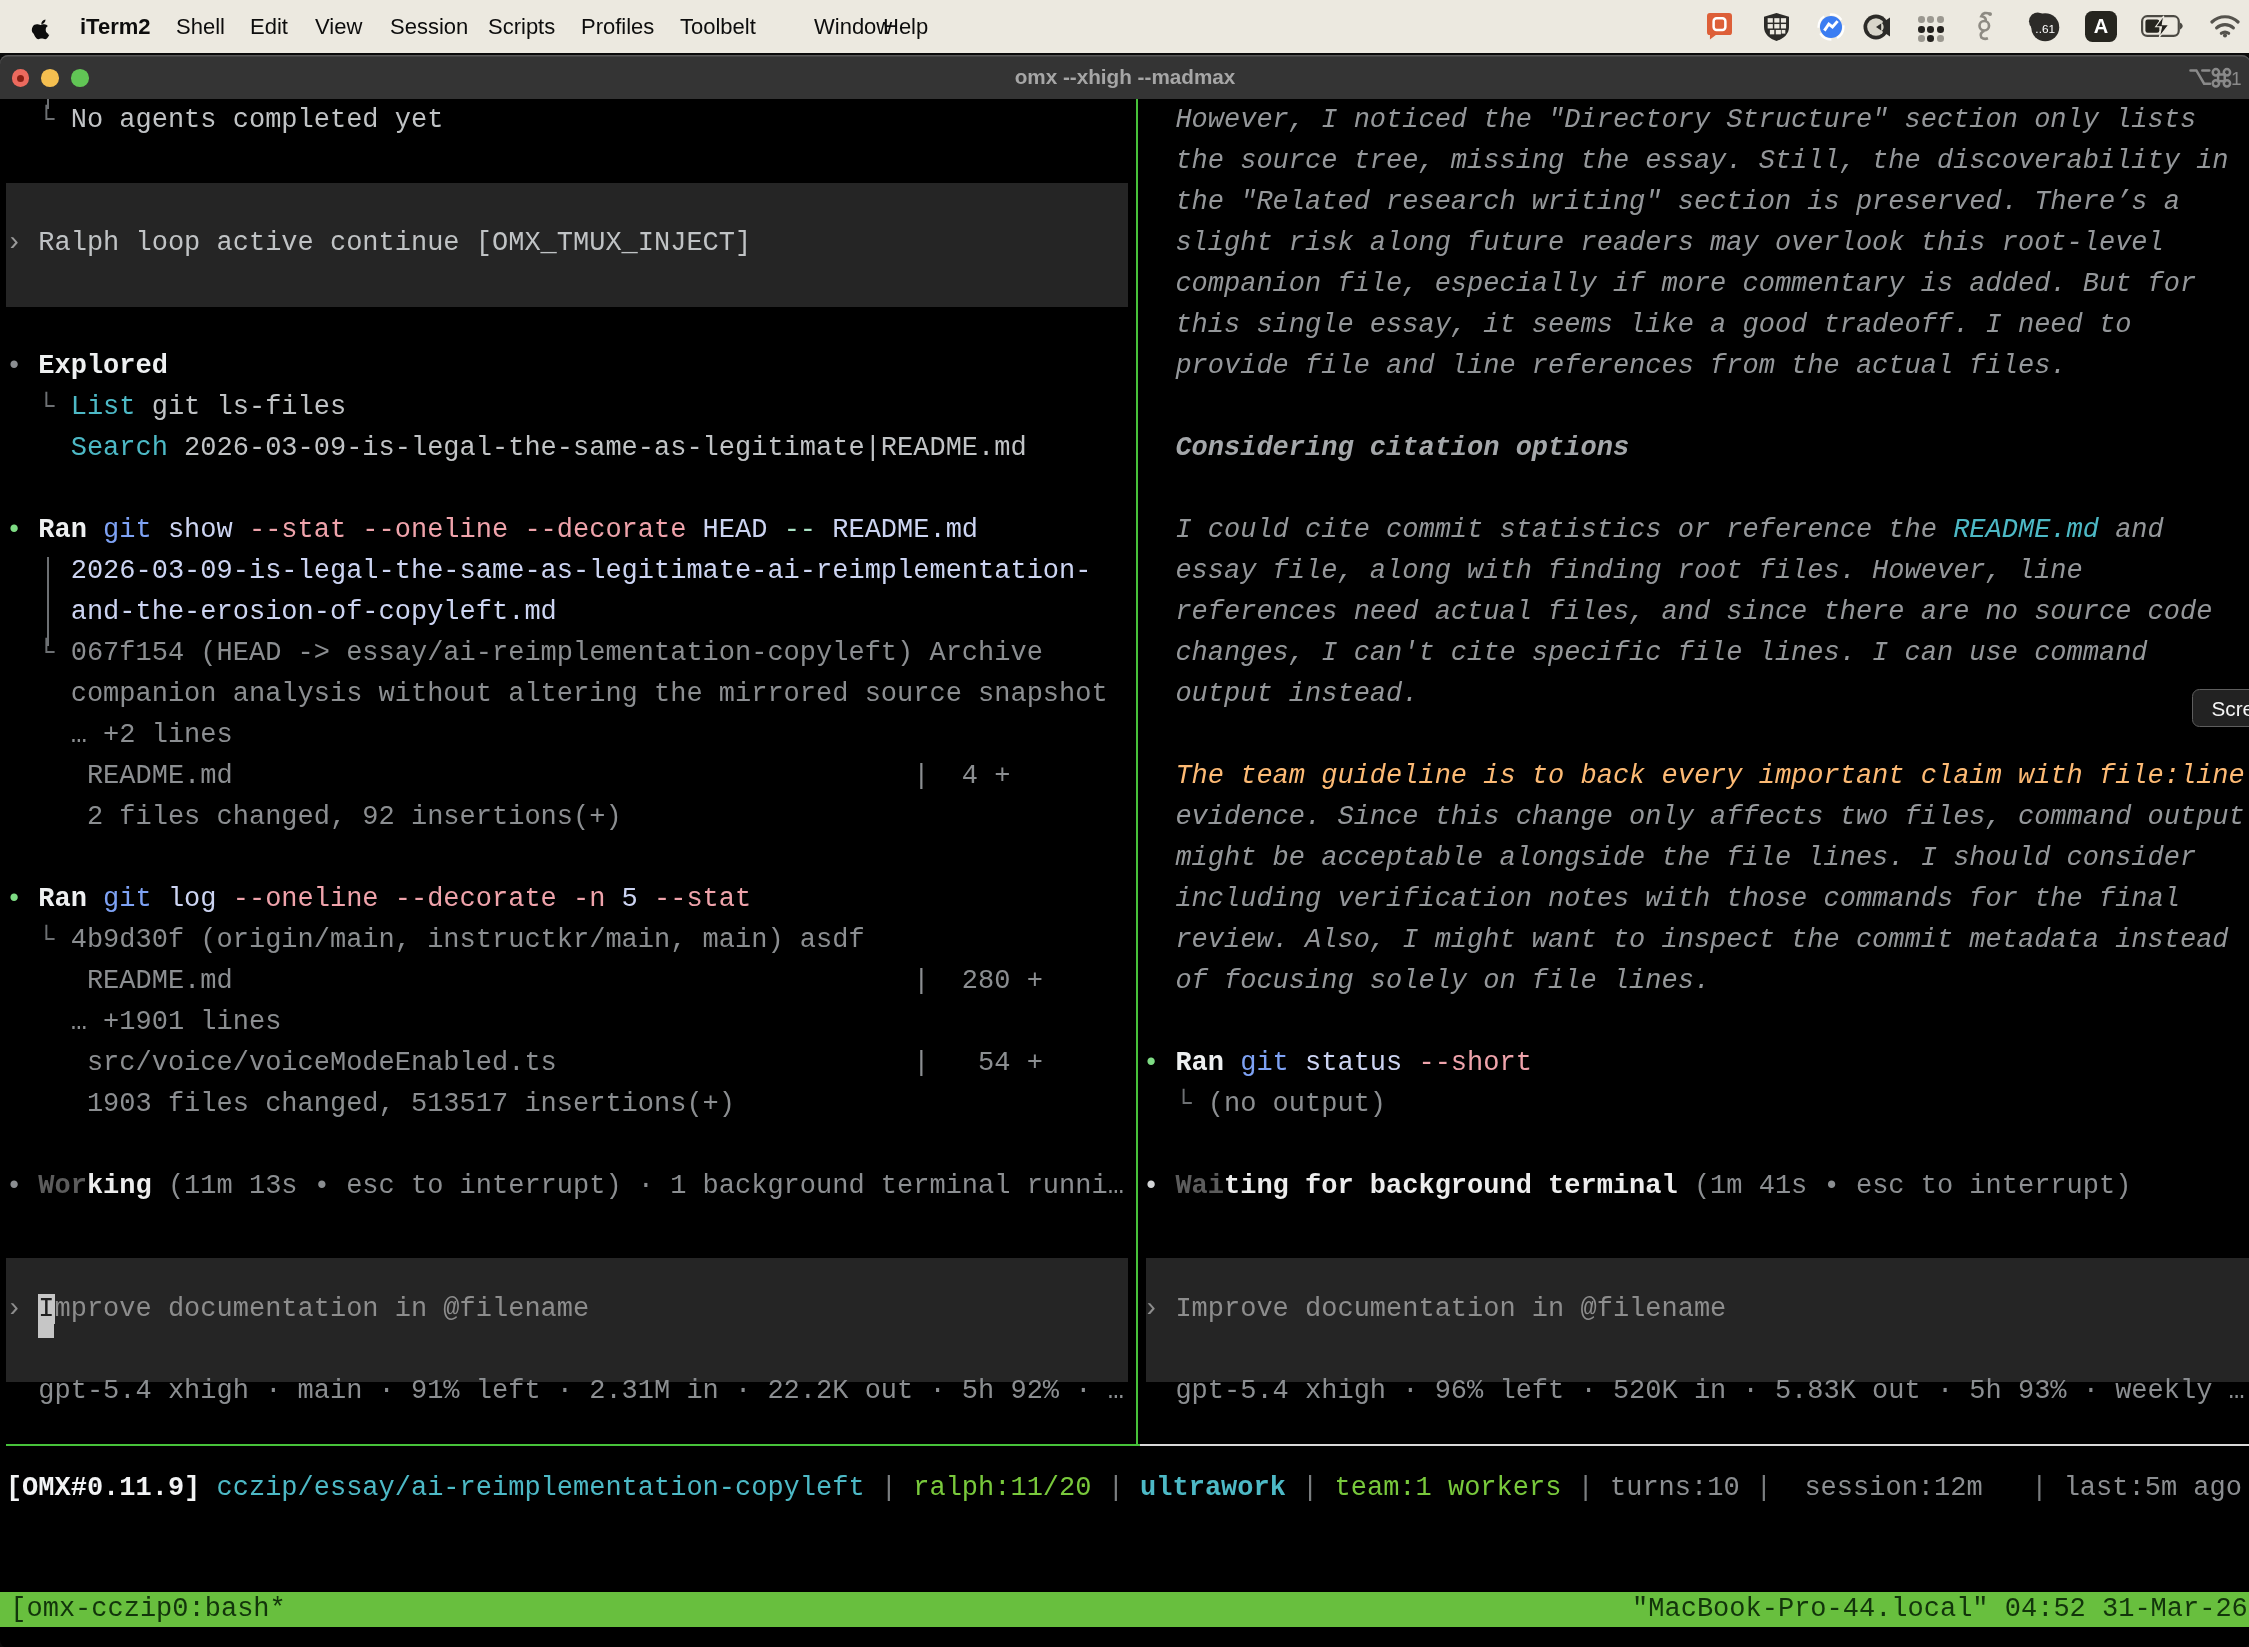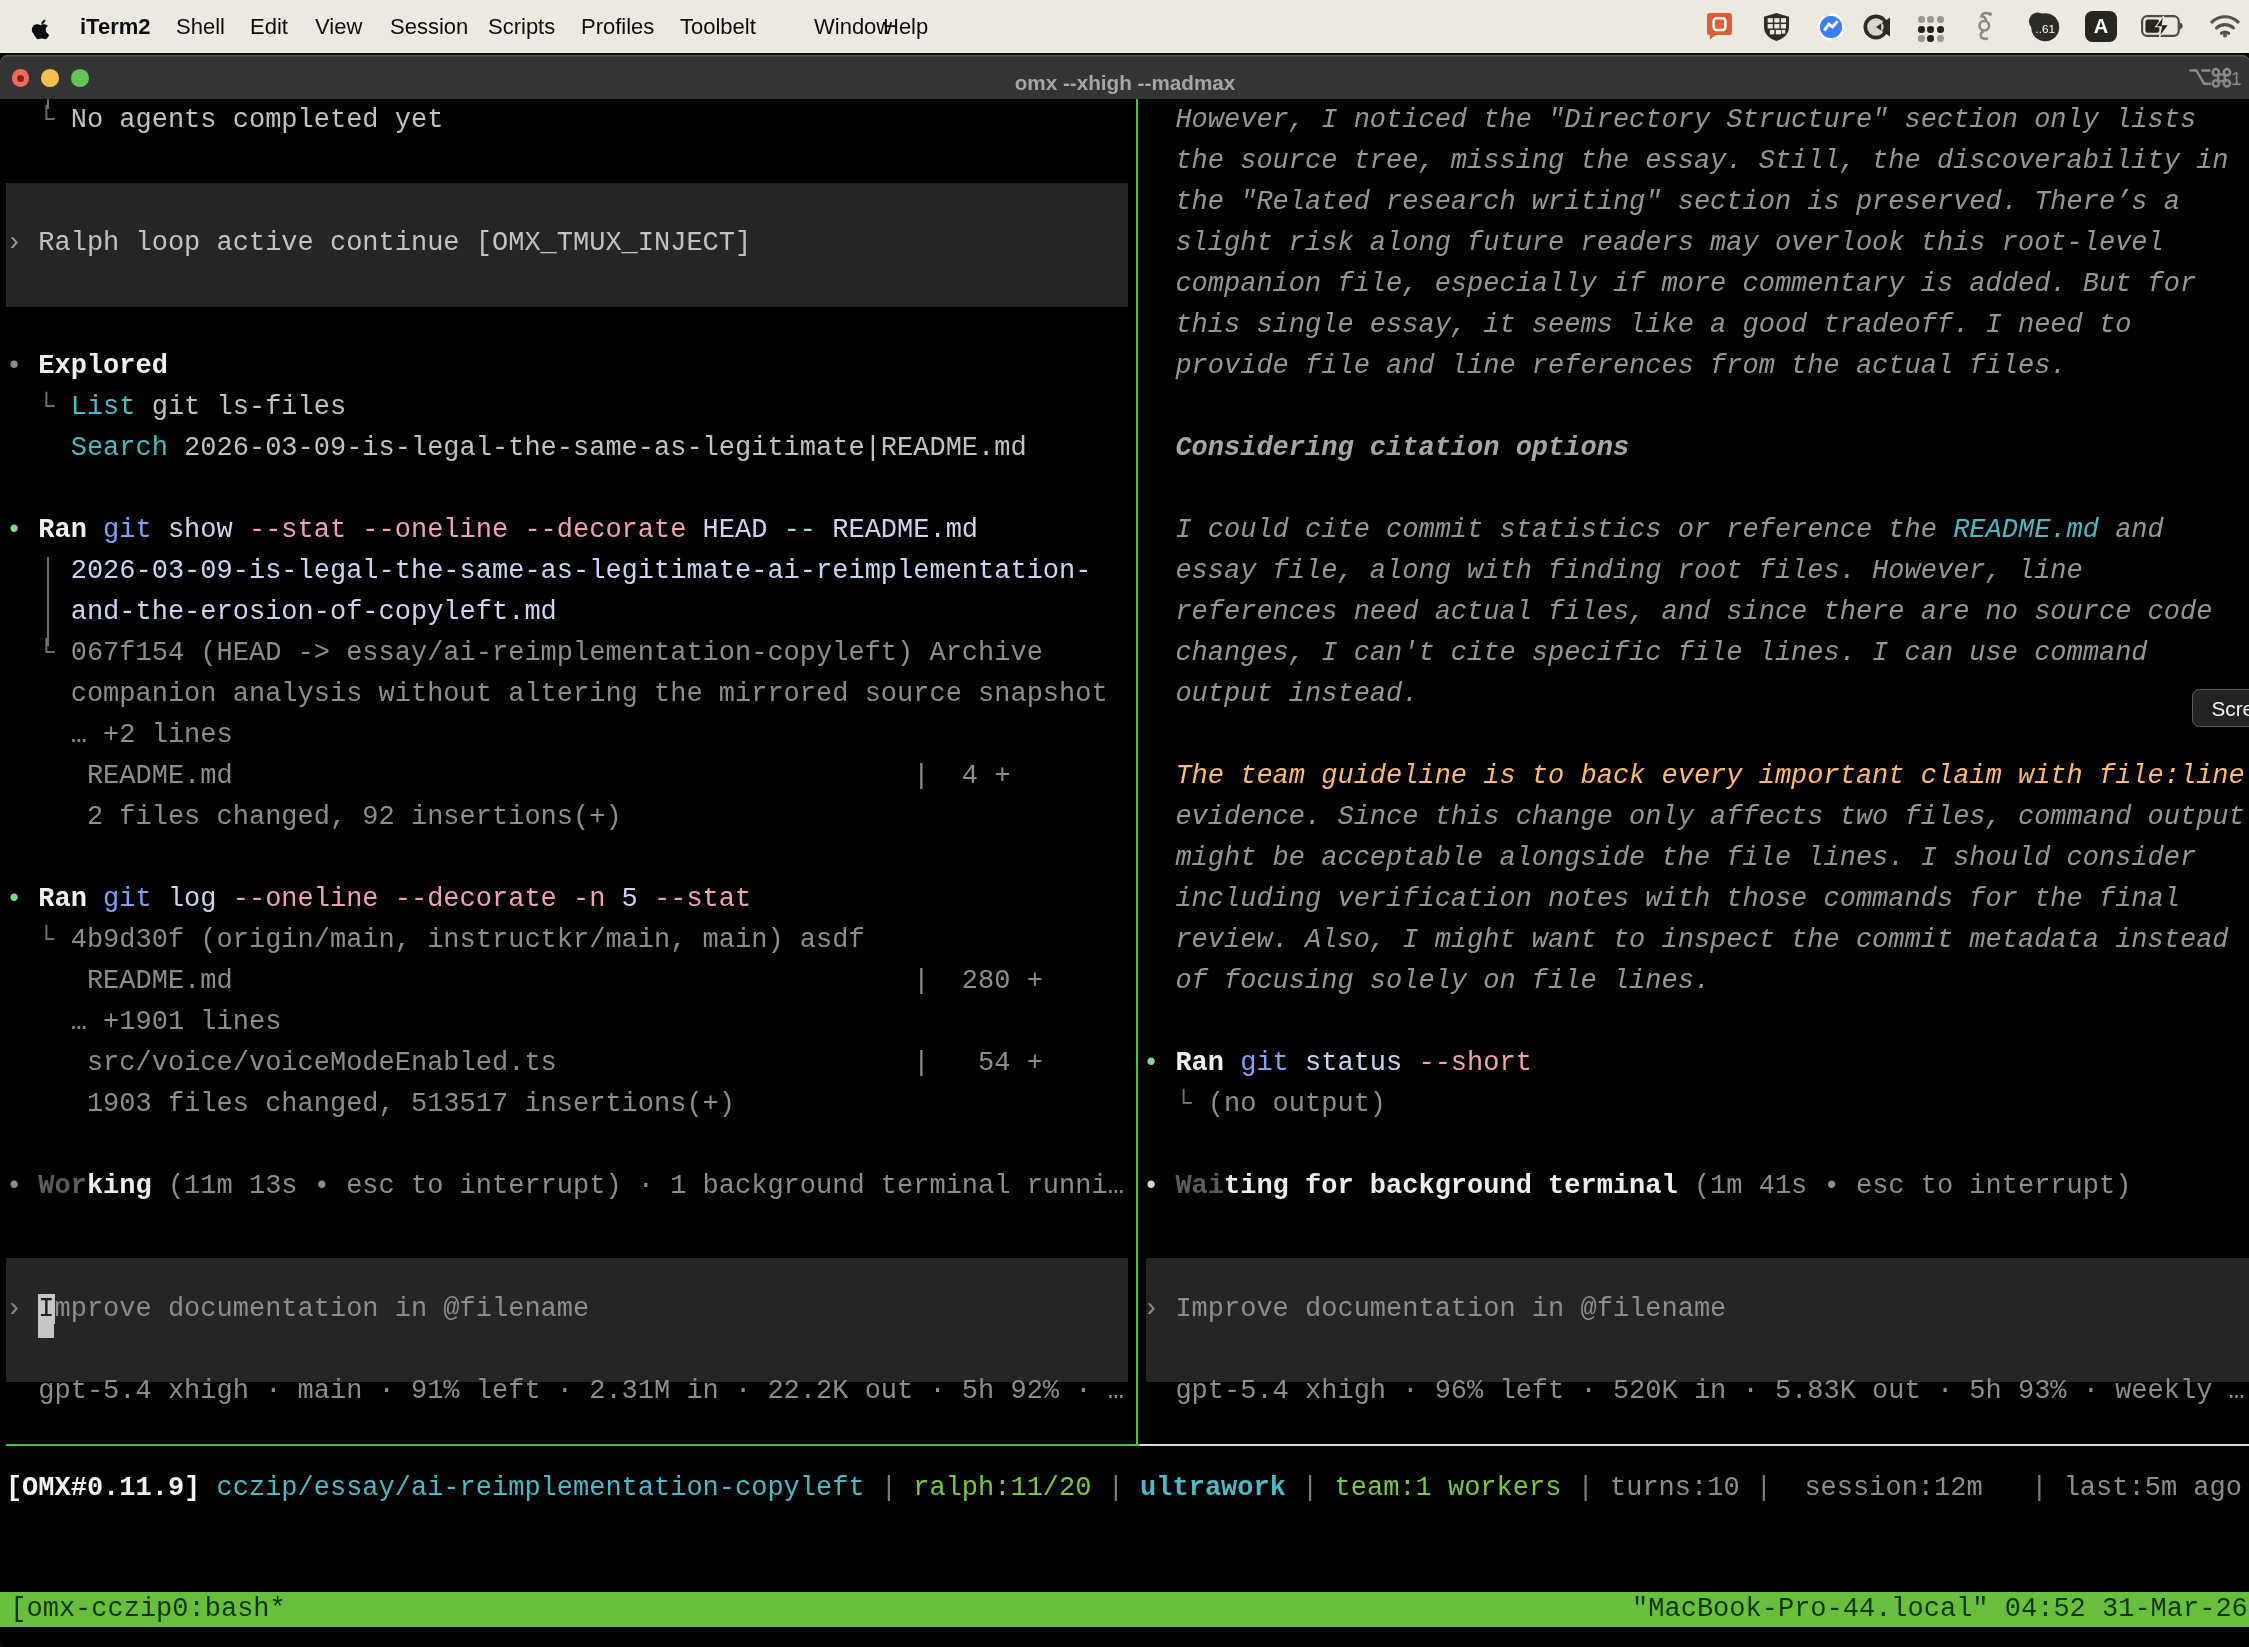--- a/index.html
+++ b/index.html
@@ -7,21 +7,21 @@
 </style></head><body>
 <div id="screen">
 
   <div class="abs" style="left:0;top:55px;width:2250px;height:1593px;background:#000;border-radius:8px 8px 8px 8px;"></div>
 
   <div class="abs" style="left:0;top:55px;width:2250px;height:44px;background:#343434;border-radius:8px 8px 0 0;box-shadow:inset 0 1.5px 0 #575757;"></div>
   <div class="abs" style="left:11.8px;top:69px;width:17.7px;height:17.7px;border-radius:50%;background:#ec6a5e;"></div>
   <div class="abs" style="left:17px;top:75px;width:7.4px;height:7.4px;border-radius:50%;background:#881f13;"></div>
   <div class="abs" style="left:41px;top:69px;width:17.7px;height:17.7px;border-radius:50%;background:#f4bf50;"></div>
   <div class="abs" style="left:71px;top:69px;width:17.7px;height:17.7px;border-radius:50%;background:#61c555;"></div>
-  <div class="abs" style="left:0;top:61px;width:2250px;height:44px;line-height:44px;text-align:center;color:#a6a6a6;font-weight:bold;font-size:20.7px;">omx --xhigh --madmax</div>
+  <div class="abs" style="left:0;top:55px;width:2250px;height:44px;line-height:44px;text-align:center;color:#a6a6a6;font-weight:bold;font-size:20.7px;">omx --xhigh --madmax</div>
 
   <div class="abs" style="left:2189px;top:66px;width:56px;height:23.6px;">
     <svg width="56" height="23.6" viewBox="0 0 76 32">
       <g stroke="#8a8a8a" stroke-width="3.4" fill="none" stroke-linecap="round">
         <path d="M2 6 h8 l10.5 18 h8"></path>
           <path d="M18 6 h9.5"></path>
         <circle cx="36.5" cy="8.5" r="4.3"></circle>
           <circle cx="51.5" cy="8.5" r="4.3"></circle>
         <circle cx="36.5" cy="23.5" r="4.3"></circle>
           <circle cx="51.5" cy="23.5" r="4.3"></circle>

